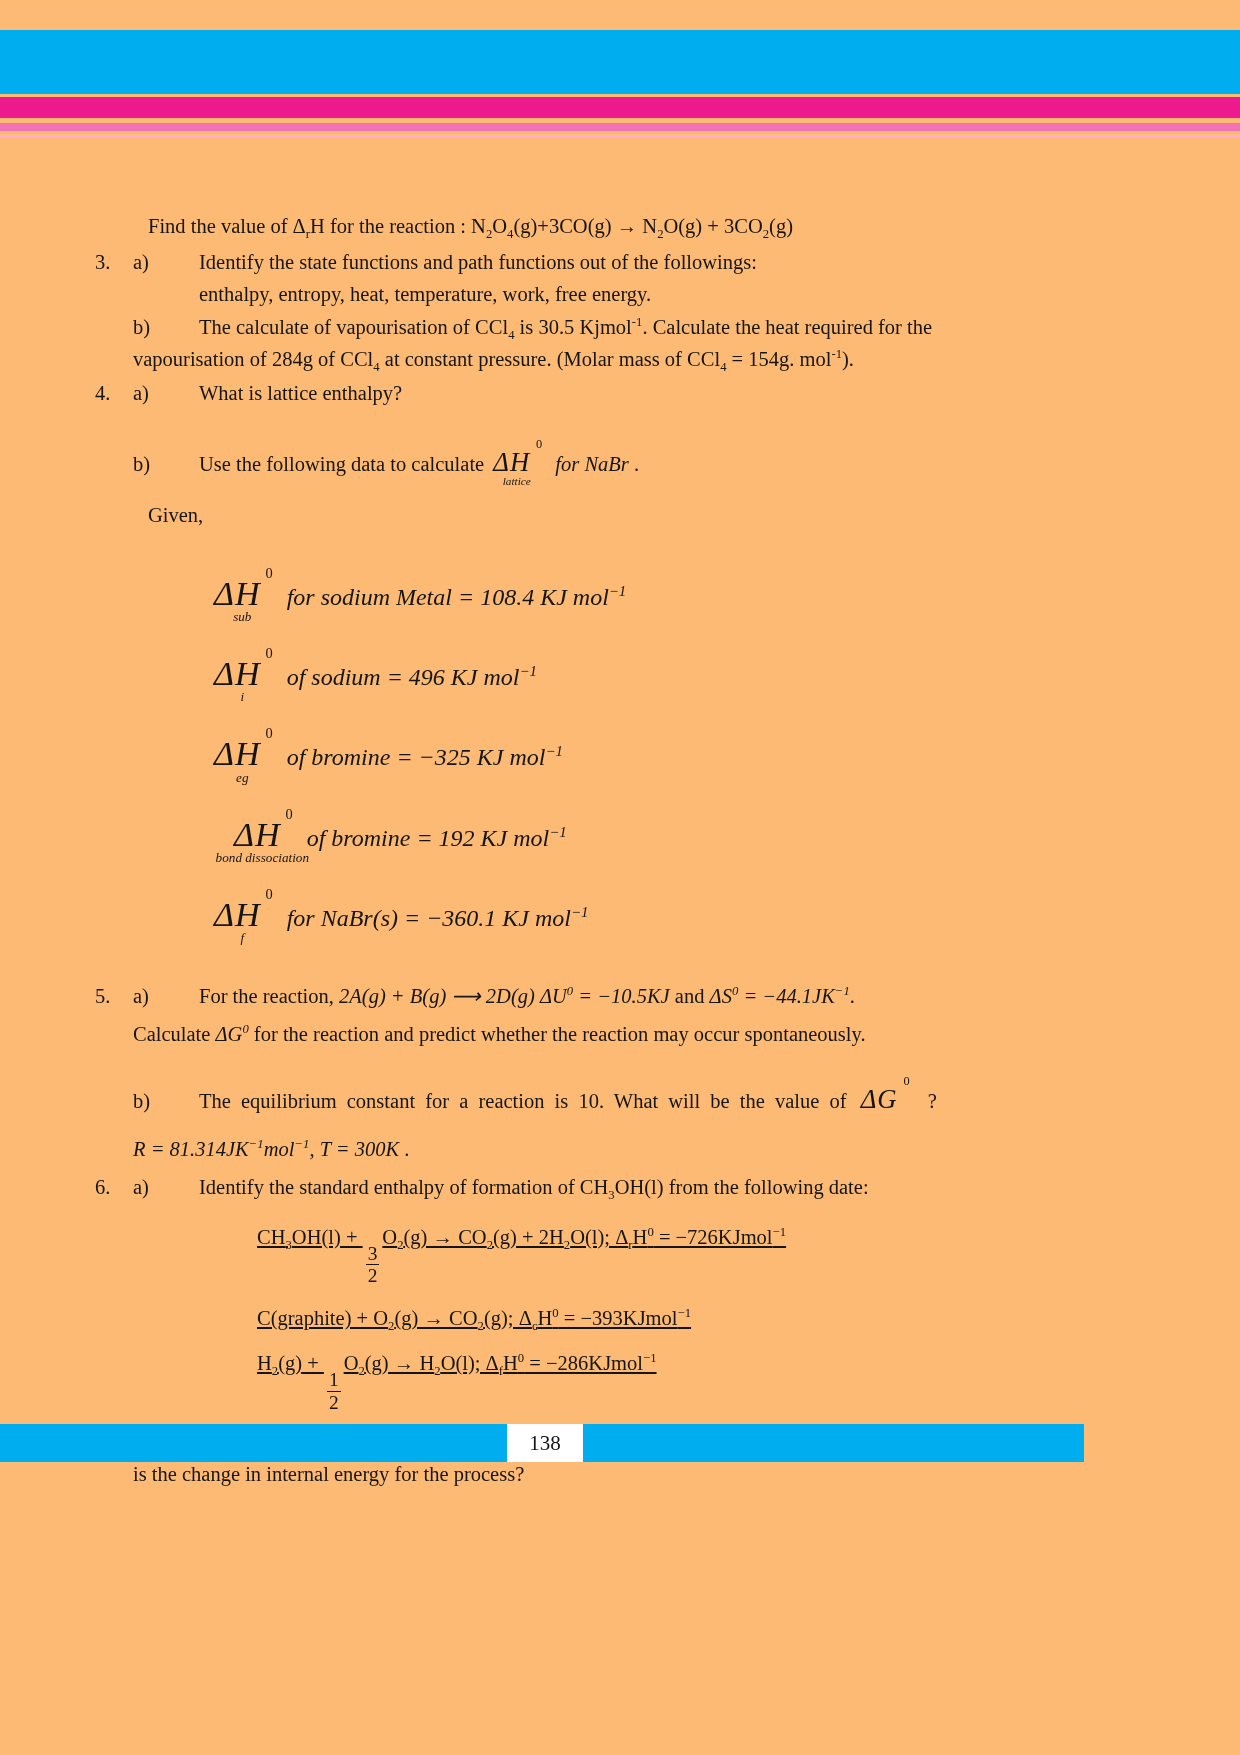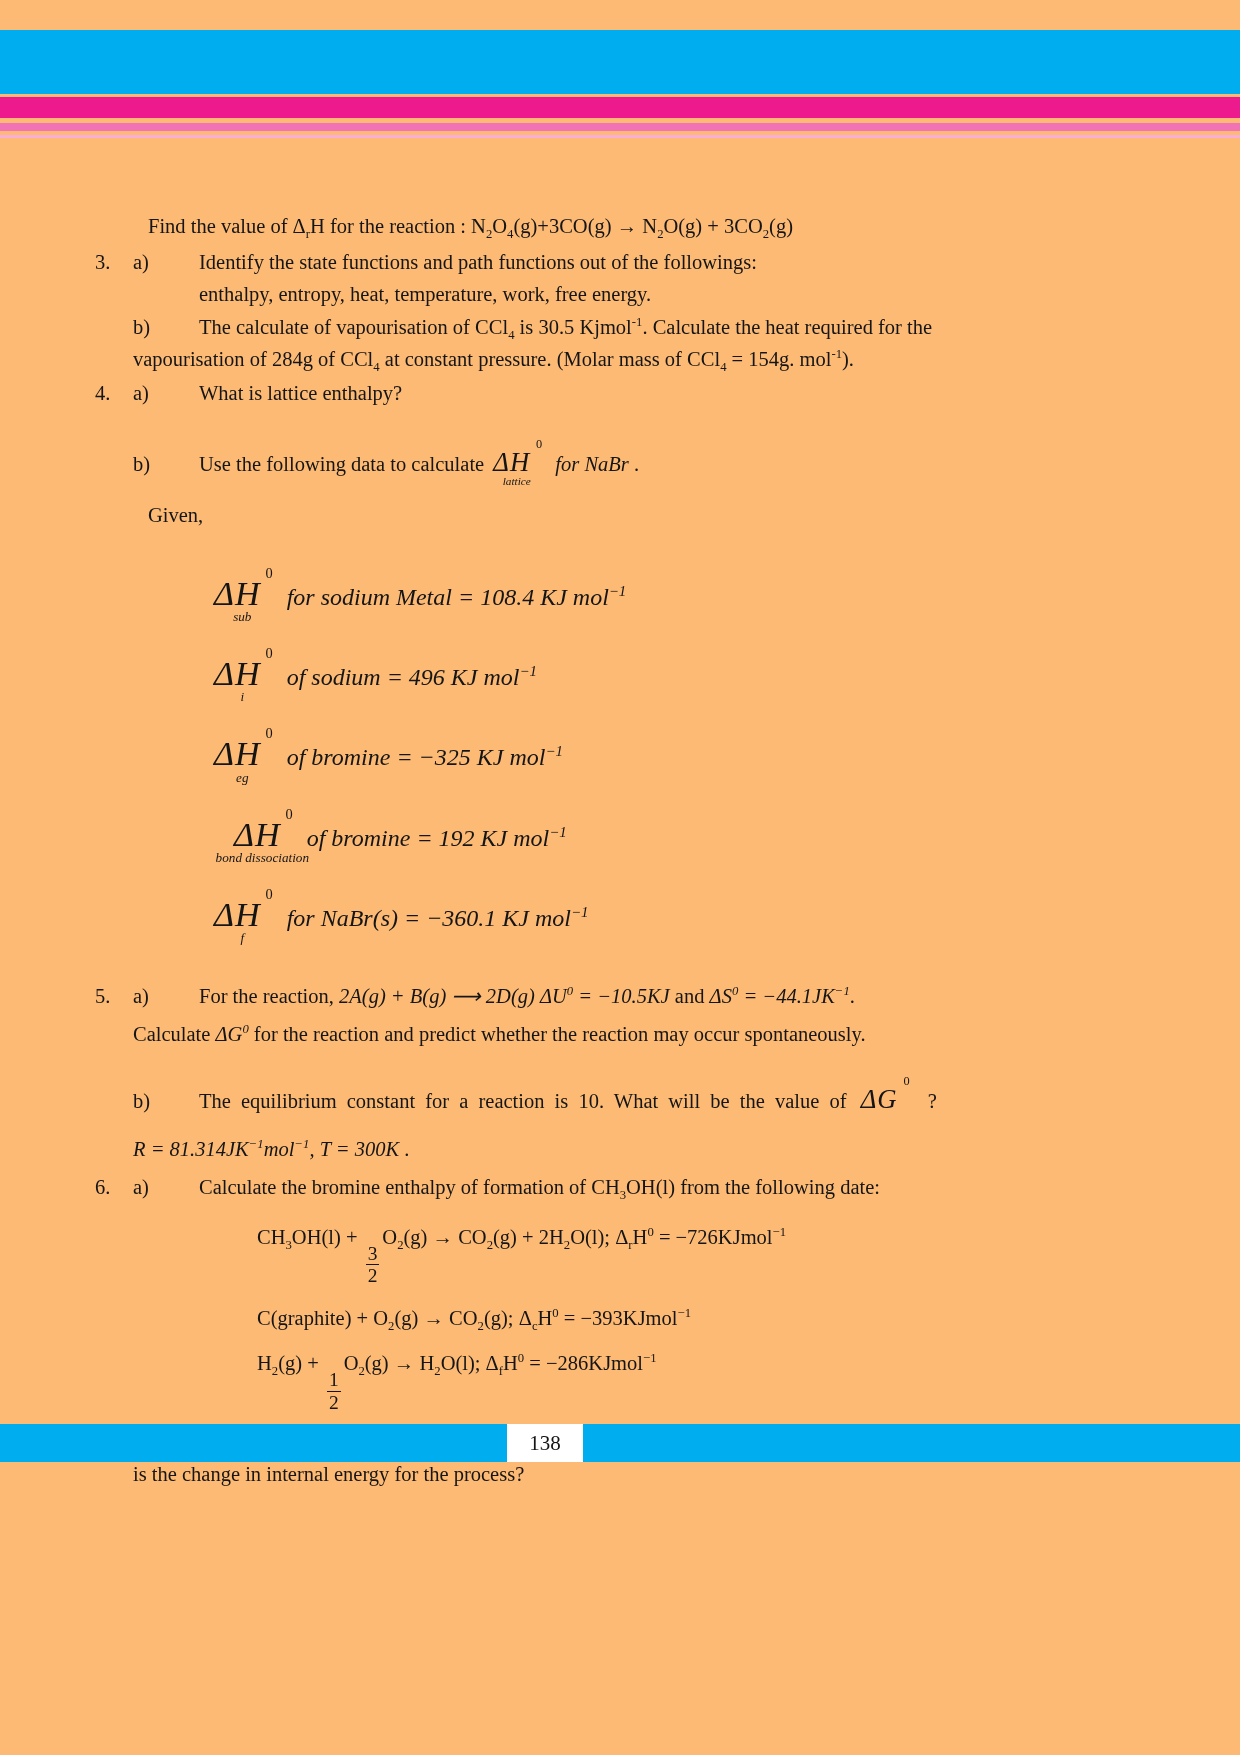--- a/index.html
+++ b/index.html
@@ -44,28 +44,28 @@
   .dh-b { position:absolute; bottom:-0.7em; left:50%; transform:translateX(-50%); font-size:0.55em; white-space:nowrap; }
 
   
   .frac { display:inline-flex; flex-direction:column; align-items:center; vertical-align:-0.85em; line-height:1.1; margin:0 3px; font-size:0.95em; }
   .frac .den { border-top:1.5px solid #151515; padding:0 2px; }
 
   
   .data { font-size:24px; line-height:1.3; margin-top:36px; }
   .data .dh-m { font-size:1.42em; }
 
-  .eq { line-height:1.5; }
+  .eq { line-height:1.5;text-decoration:underline; }
 
   
   .mt2{margin-top:2px}.mt4{margin-top:4px}.mt6{margin-top:6px}.mt8{margin-top:7px}.mt14{margin-top:14px}.mt16{margin-top:16px}.mt18{margin-top:18px}.mt40{margin-top:40px}.mt44{margin-top:44px}
   .pady { padding-top:14px; padding-bottom:10px; }
 
   
-  .footer { position:absolute; left:0; top:1424px; width:1240px; height:38px; display:flex; align-items:stretch;border-radius:18px; }
+  .footer { position:absolute; left:0; top:1424px; width:1084px; height:38px; display:flex; align-items:stretch;border-radius:18px; }
   .f-bar-left { flex:0 0 507px; }
   .f-num { flex:0 0 76px; display:flex; align-items:center; justify-content:center; font-size:21px; background:#fff; }
   .f-bar-right { flex:1 1 auto; }
 </style>
 </head>
 <body>
 
 <div class="page">
 
   <div class="hdr">
@@ -123,21 +123,21 @@
     <div class="row mt14 pady just">
       <span class="col-num"></span>
       <span class="col-sub">b)</span>
       <span class="col-text"><span>The equilibrium constant for a reaction is 10. What will be the value of </span><span class="dh"><span class="dh-t">0</span><span class="dh-m">ΔG</span></span><span> ?</span></span>
     </div>
     <p class="line ind-sub mt4"><span class="it">R = 81.314JK</span><sup class="it">−1</sup><span class="it">mol</span><sup class="it">−1</sup><span class="it">,    T = 300K</span><span> .</span></p>
 
     <div class="row mt6">
       <span class="col-num">6.</span>
       <span class="col-sub">a)</span>
-      <span class="col-text"><span>Calculate the bromine enthalpy of formation of CH</span><sub>3</sub><span>OH(l) from the following date:</span></span>
+      <span class="col-text"><span>Identify the standard enthalpy of formation of CH</span><sub>3</sub><span>OH(l) from the following date:</span></span>
     </div>
 
     <p class="line eq ind-eq mt18"><span>CH</span><sub>3</sub><span>OH(l) + </span><span class="frac">
           <span class="num">3</span>
           <span class="den">2</span>
         </span><span>O</span><sub>2</sub><span>(g) → CO</span><sub>2</sub><span>(g) + 2H</span><sub>2</sub><span>O(l); Δ</span><sub>r</sub><span>H</span><sup>0</sup><span> = −726KJmol</span><sup>−1</sup></p>
     <p class="line eq ind-eq mt16"><span>C(graphite) + O</span><sub>2</sub><span>(g) → CO</span><sub>2</sub><span>(g); Δ</span><sub>c</sub><span>H</span><sup>0</sup><span> = −393KJmol</span><sup>−1</sup></p>
     <p class="line eq ind-eq mt14"><span>H</span><sub>2</sub><span>(g) + </span><span class="frac">
           <span class="num">1</span>
           <span class="den">2</span>

